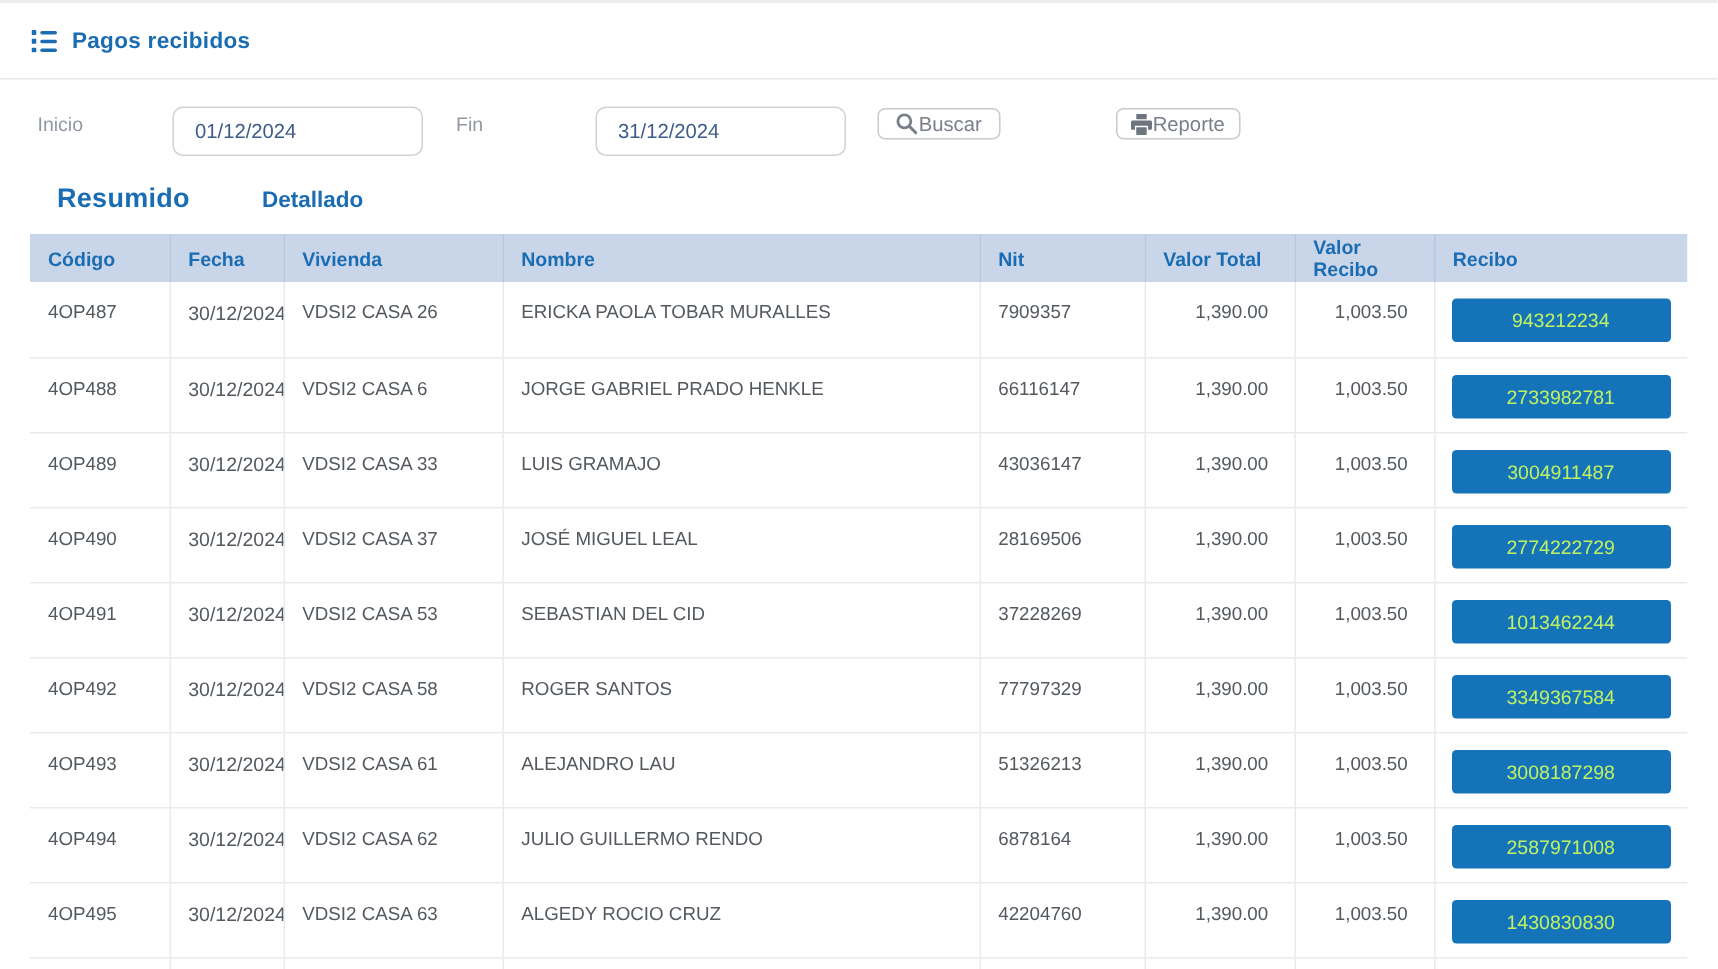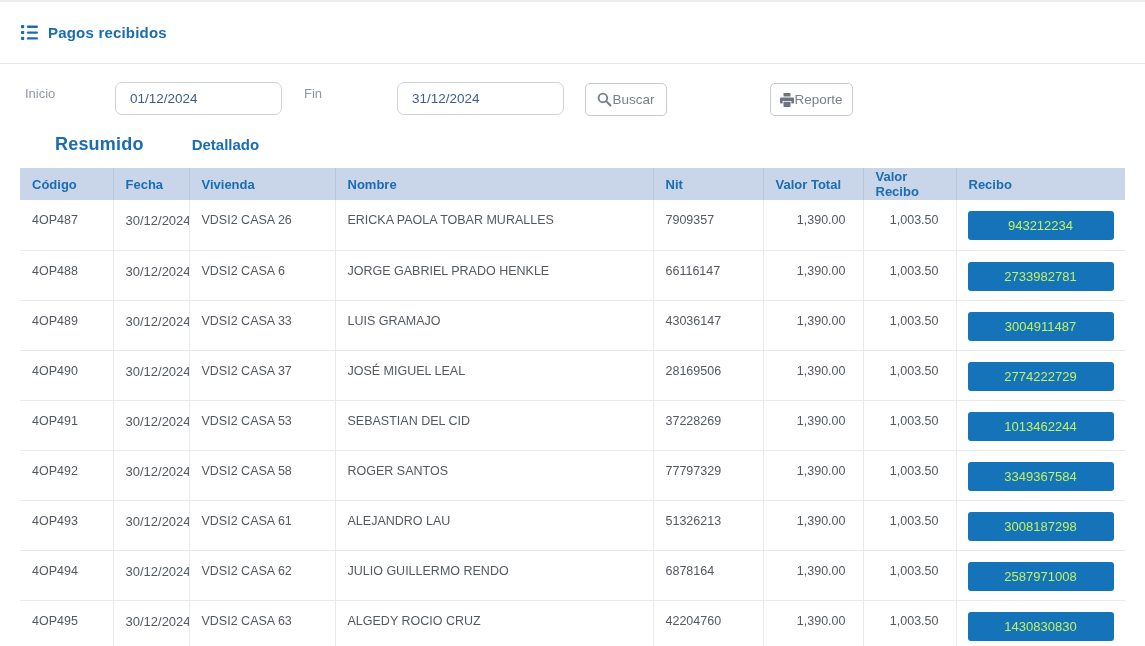--- a/index.html
+++ b/index.html
@@ -4,40 +4,40 @@
 <style>
   * { margin:0; padding:0; box-sizing:border-box; }
   html,body { width:1145px; height:646px; overflow:hidden; background:#fff;
     font-family:"Liberation Sans", sans-serif; }
   :root{
     --blue:#1a6cb3; --btn-blue:#1573b9; --thead-bg:#c9d5e9; --text:#545960;
     --border:#e8eaee; --input-border:#ced2d9; --label:#9298a3; --btn-text:#7a808a;
     --date-text:#3e5c8a;
   }
   
-  .navbar{ height:64px; border-top:2px solid #ececf1; border-bottom:1px solid #e7e7ec;
+  .navbar{ height:53px; border-top:2px solid #ececf1; border-bottom:1px solid #e7e7ec;
     display:flex; align-items:center; padding-left:21px; background:#fff; }
   .navbar .title{ color:var(--blue); font-weight:bold; font-size:15px; margin-left:10px; letter-spacing:.2px; }
   .icon{ display:inline-flex; align-items:center; }
   
   .filters{ display:flex; align-items:flex-start; margin:18px 0 0 0; padding-left:25px; }
   .flabel{ color:var(--label); font-size:13px; padding-top:4px; }
   .flabel.inicio{ width:90px; }
   .flabel.fin{ margin-left:22px; width:93px; }
   .date-input{ width:167px; height:33px; border:1px solid var(--input-border); border-radius:7px;
     color:var(--date-text); font-size:13.5px; padding:0 14px; outline:none;
     font-family:"Liberation Sans", sans-serif; background:#fff; }
   .btn{ display:inline-flex; align-items:center; justify-content:center; gap:0;
-    height:33px; background:#fff; border:1px solid #c6cad1; border-radius:5px;
+    height:21px; background:#fff; border:1px solid #c6cad1; border-radius:5px;
     color:var(--btn-text); font-size:13.5px; cursor:pointer;
     font-family:"Liberation Sans", sans-serif; }
   .btn.buscar{ width:82px; margin-left:21px; margin-top:1px; }
-  .btn.reporte{ width:83px; margin-left:103px; margin-top:1px; }
-  
-  .tabs{ display:flex; align-items:baseline; margin-top:18px; padding-left:55px; height:26px; }
+  .btn.reporte{ width:83px; margin-left:77px; margin-top:1px; }
+  
+  .tabs{ display:flex; align-items:baseline; margin-top:18px; padding-left:38px; height:26px; }
   .tab{ color:var(--blue); background:none; border:none; cursor:pointer; padding:0;
     font-family:"Liberation Sans", sans-serif; font-weight:bold; }
   .tab.active{ font-size:18px; letter-spacing:.2px; }
   .tab:not(.active){ font-size:15px; margin-left:48px; }
   
   .table-wrap{ margin:8px 20px 0 20px; overflow:hidden; }
   table{ border-collapse:collapse; table-layout:fixed; width:1105px; }
   thead th{ background:var(--thead-bg); color:var(--blue); font-size:13px; font-weight:bold;
     text-align:left; height:32px; padding:0 12px; border-right:1px solid #b9c7de; }
   thead th:last-child{ border-right:none; }

